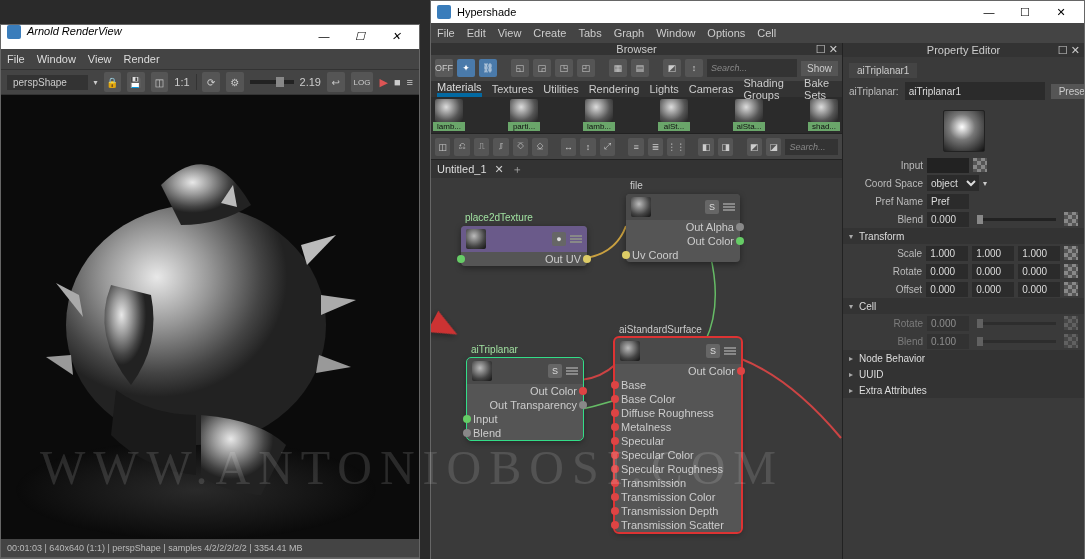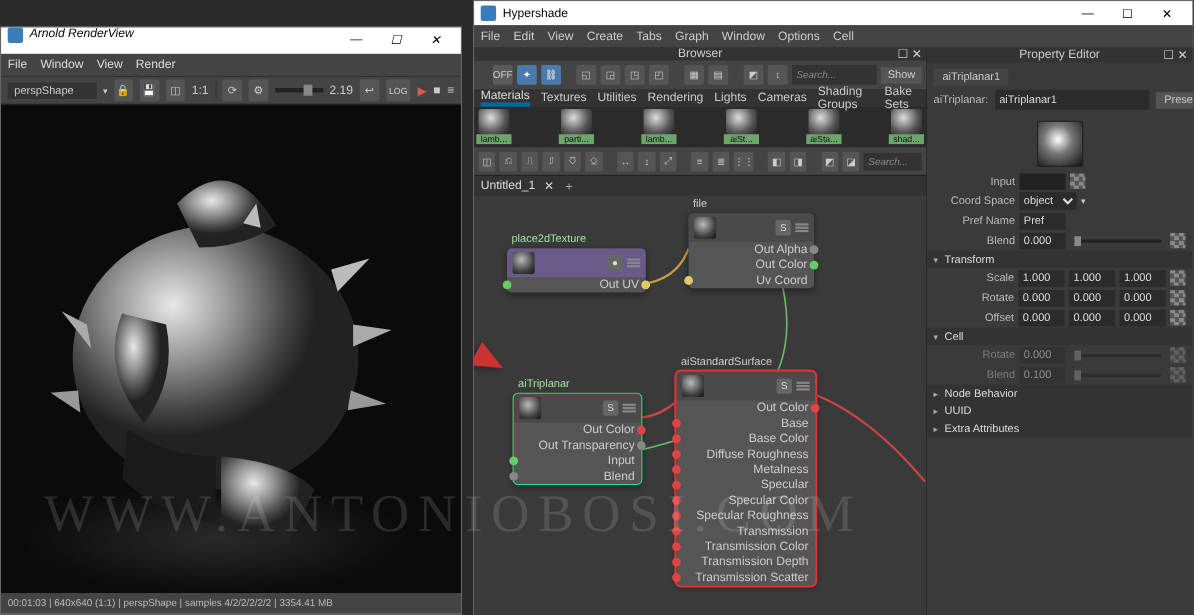--- a/index.html
+++ b/index.html
@@ -37,21 +37,21 @@
 .hs-body { display: flex; height: 517px; }
 .hs-left { width: 412px; display: flex; flex-direction: column; border-right: 1px solid #222; }
 .hs-right { width: 243px; background: #3a3a3a; overflow-y: auto; }
 
 
 .browser { border-bottom: 1px solid #222; }
 .browser-head { background: #333; height: 12px; display: flex; align-items: center; justify-content: center; font-size: 9px; position: relative; }
 .browser-head .close { position: absolute; right: 4px; }
 .browser-tools { background: #444; height: 26px; display: flex; align-items: center; padding: 0 4px; gap: 4px; }
 .browser-tools .btn { width: 18px; height: 18px; background: #555; border-radius: 2px; font-size: 9px; display: flex; align-items: center; justify-content: center; }
-.browser-tools .btn.off { background: #5a5a5a; margin-left: 13px; }
+.browser-tools .btn.off { background: #5a5a5a; }
 .browser-tools .btn.blue { background: #4a7aaa; color: #fff; }
 .browser-tools .search { flex: 1; background: #333; height: 18px; padding: 0 4px; font-size: 9px; color: #888; font-style: italic; display: flex; align-items: center; }
 .browser-tools .show { background: #555; padding: 2px 6px; font-size: 10px; }
 .browser-tabs { background: #333; height: 16px; display: flex; align-items: center; gap: 10px; padding: 0 6px; font-size: 9px; color: #aaa; }
 .browser-tabs .active { border-bottom: 4px solid #0369a1; color: #ddd; }
 .browser-grid { background: #2b2b2b; height: 36px; display: flex; gap: 2px; padding: 2px; justify-content: space-between; }
 .swatch { width: 32px; display: flex; flex-direction: column; }
 .swatch .ball { width: 28px; height: 24px; background: radial-gradient(circle at 40% 35%, #ddd, #555 60%, #222); border-radius: 2px; margin: 0 auto; }
 .swatch .lab { background: #6aa66a; font-size: 8px; text-align: center; height: 10px; color: #111; white-space: nowrap; overflow: hidden; }
 
@@ -68,21 +68,21 @@
 
 .node { position: absolute; background: #555; border-radius: 4px; box-shadow: 0 2px 6px rgba(0,0,0,.4); }
 .node .head { display: flex; align-items: center; padding: 3px 5px; gap: 4px; background: #4a4a4a; border-top-left-radius: 4px; border-top-right-radius: 4px; }
 .node .head .thumb { width: 20px; height: 20px; background: radial-gradient(circle at 40% 35%, #bbb, #444 60%, #111); border-radius: 2px; }
 .node .head .letter { width: 14px; height: 14px; background: #666; border-radius: 2px; font-size: 9px; display: flex; align-items: center; justify-content: center; color: #ddd; margin-left: auto; }
 .node .head .bars { width: 12px; display: flex; flex-direction: column; gap: 1px; }
 .node .head .bars span { height: 2px; background: #888; }
 .node .label { position: absolute; top: -14px; left: 4px; font-size: 10px; color: #a0e0a0; }
 .node .row { display: flex; align-items: center; height: 14px; padding: 0 6px; font-size: 9px; color: #ddd; position: relative; }
 .node .row.right { justify-content: flex-end; }
-.node .row.left { justify-content: flex-end; }
+.node .row.left { justify-content: flex-start; }
 .node .dot { width: 8px; height: 8px; border-radius: 4px; position: absolute; }
 .node .dot.in { left: -4px; }
 .node .dot.out { right: -4px; }
 .node .dot.green { background: #6c6; }
 .node .dot.yellow { background: #dc6; }
 .node .dot.red { background: #d44; }
 .node .dot.grey { background: #888; }
 .node.purple .head { background: #6a5a8a; }
 
 .arrow { position: absolute; width: 0; height: 0; border-top: 12px solid transparent; border-bottom: 12px solid transparent; border-left: 28px solid #c33; filter: drop-shadow(0 2px 3px rgba(0,0,0,.4)); }

